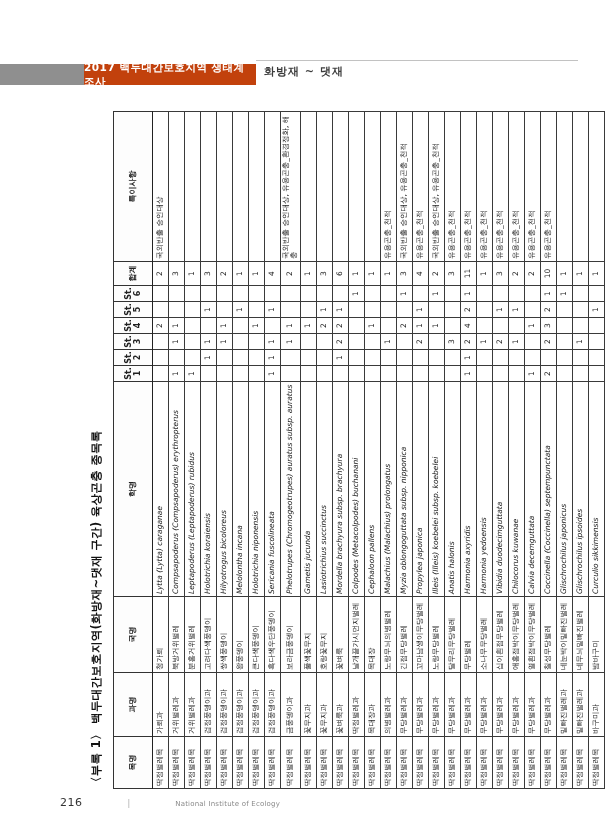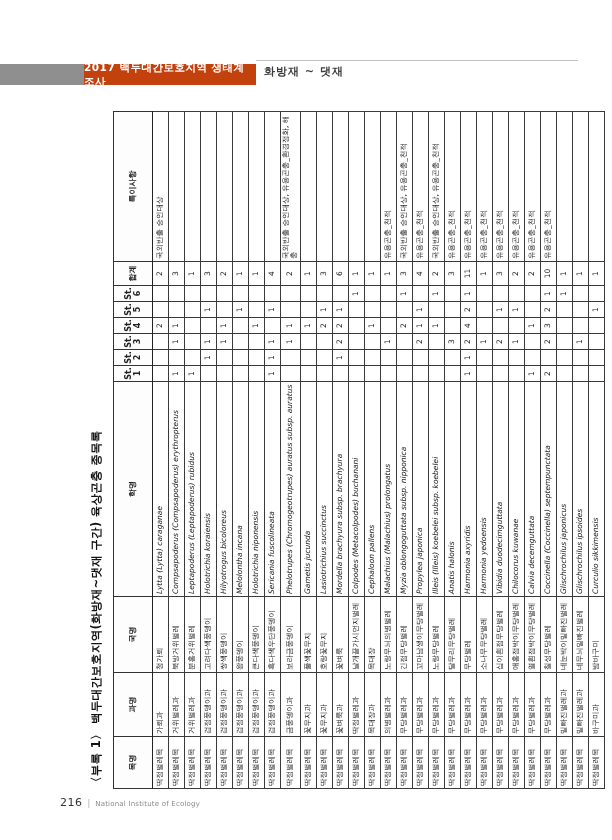--- a/index.html
+++ b/index.html
@@ -21,21 +21,21 @@
   table.species th{border:0.8px solid #333;border-bottom:1.2px solid #222;font-size:8px;font-weight:bold;
                    padding:1px;height:36px;text-align:center;vertical-align:middle;background:#fdfdfd;line-height:1.15;}
   table.species td{border:0.8px solid #3a3a3a;font-size:7.5px;padding:1px 2px;vertical-align:middle;
                    line-height:1.12;height:13px;overflow:hidden;}
   td.c-order,td.c-family,td.c-korean{text-align:left;white-space:nowrap;}
   td.c-latin{font-style:italic;font-size:7.5px;text-align:left;}
   td.c-st,td.c-total{text-align:center;font-size:7.5px;padding:0;}
   td.c-total{font-weight:normal;}
   td.c-note{font-size:6.5px;color:#222;line-height:1.2;}
   
-  .footer{position:absolute;left:60px;top:796px;display:flex;align-items:baseline;}
+  .footer{position:absolute;left:60px;top:796px;display:flex;align-items:baseline;gap:40px;}
   .footer .pnum{font-size:11px;color:#333;letter-spacing:0.5px;}
   .footer .sep{font-size:8px;color:#aaa;margin:0 5px;}
   .footer .inst{font-size:7px;color:#8a8a8a;letter-spacing:0.2px;}
 </style>
 </head>
 <body>
 
 <div class="page">
 
   <div class="runhead-line"></div>

